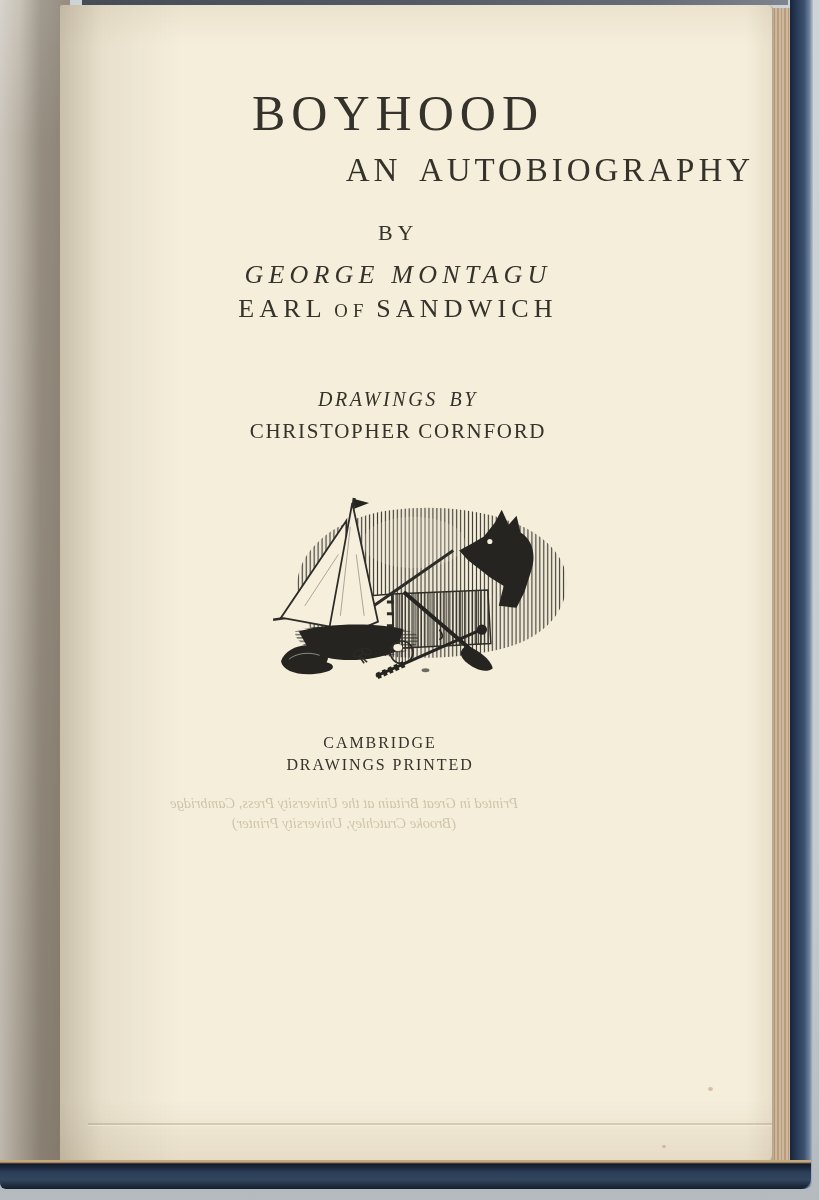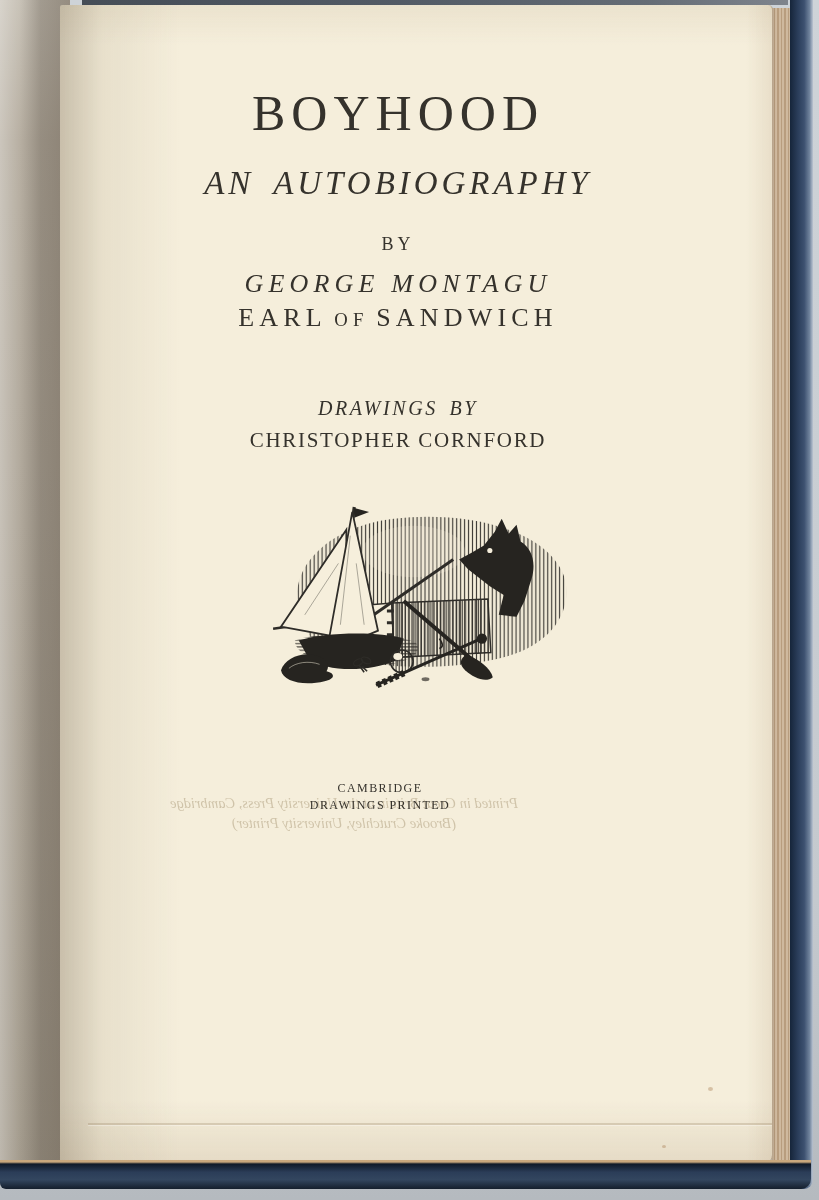--- a/index.html
+++ b/index.html
@@ -63,31 +63,31 @@
   
   .page-content{
     position:absolute;inset:0;text-align:center;color:var(--ink);
     transform:translateX(-18px);
   }
   .book-title{
     margin:0;padding-top:82px;font-size:50px;font-weight:normal;
     letter-spacing:.12em;line-height:1.05;
   }
   .book-subtitle{
-    margin:25px 0 0 0;font-size:33px;font-weight:normal;font-style:italic;
-    letter-spacing:.12em;word-spacing:.22em;line-height:1.1;
-  }
-  .by-label{margin:34px 0 0 0;font-size:18px;letter-spacing:.22em;line-height:1;}
+    margin:12px 0 0 0;font-size:33px;font-weight:normal;
+    letter-spacing:.12em;word-spacing:.22em;line-height:1.1;text-align:right;
+  }
+  .by-label{margin:34px 0 0 0;font-size:22px;letter-spacing:.22em;line-height:1;}
   .author-1{margin:16px 0 0 0;font-size:26px;letter-spacing:.2em;line-height:1.15;font-style:italic;}
   .author-2{margin:4px 0 0 0;font-size:26px;letter-spacing:.2em;line-height:1.15;}
   .author-2 .of{font-size:.72em;margin:0 .4em;text-align:center;}
   .credit-label{margin:64px 0 0 0;font-size:20px;font-style:italic;letter-spacing:.13em;word-spacing:.2em;line-height:1.1;}
   .credit-name{margin:9px 0 0 0;font-size:21px;letter-spacing:.08em;line-height:1.15;}
   .vignette{margin-top:52px;transform:translateX(28px);}
-  .imprint{margin-top:79px;transform:translateX(-18px);font-size:12px;letter-spacing:.12em;line-height:1.42;}
+  .imprint{margin-top:40px;transform:translateX(-18px);font-size:16px;letter-spacing:.12em;line-height:1.42;}
   .imprint .year{letter-spacing:.1em;}
 
   .show-through{
     position:absolute;left:68px;top:788px;width:432px;
     transform:scaleX(-1);
     font-style:italic;font-size:14.5px;line-height:1.4;text-align:center;
     color:#9d8a66;opacity:.42;
   }
 
   .crease{

